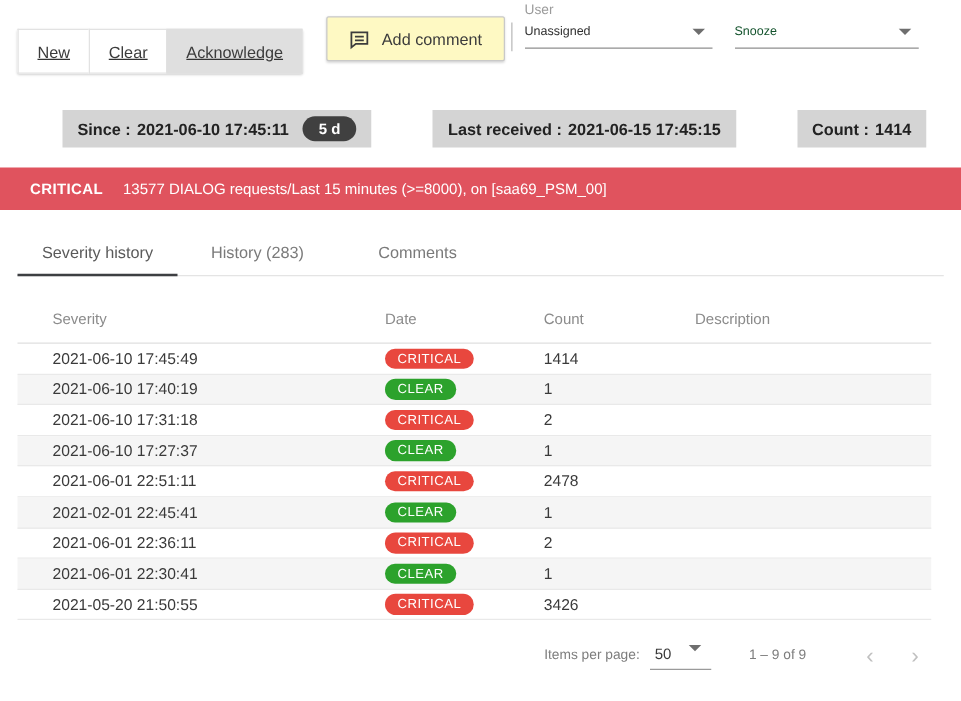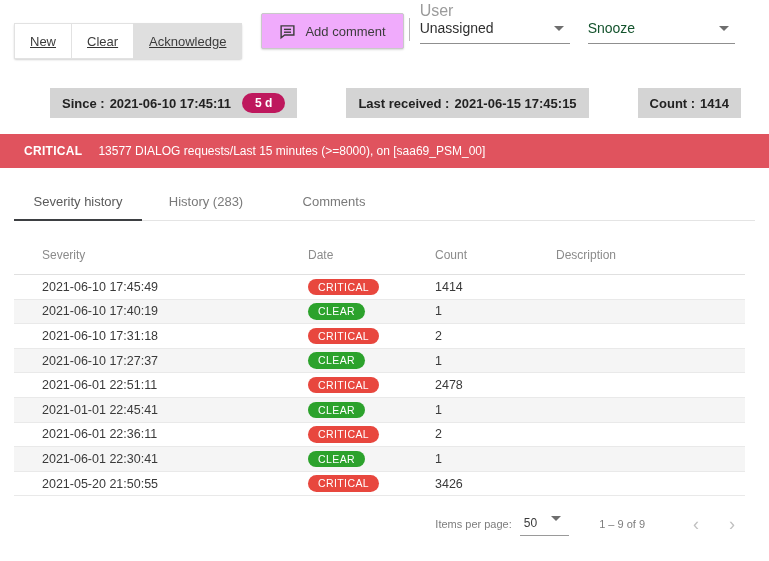--- a/index.html
+++ b/index.html
@@ -6,42 +6,42 @@
   html, body { width: 769px; height: 561px; background: #fff; overflow: hidden; }
   body { font-family: "Liberation Sans", sans-serif; color: #333; }
 
   
   .toolbar { display: flex; align-items: flex-start; padding: 0 0 0 14px; margin-top: 0; }
   .seg-group { display: flex; margin-top: 23px; box-shadow: 0 1px 2px rgba(0,0,0,.18); border-radius: 2px; text-decoration: underline; }
   .seg-btn { height: 36px; padding: 0 15px; background: #fff; border: 1px solid #e2e2e2; border-right-width: 0;
              font-family: inherit; font-size: 13px; color: #3c3c3c; cursor: pointer; }
   .seg-btn:last-child { border-right-width: 1px; }
   .seg-btn.active { background: #dfdfdf; border-color: #dfdfdf; }
-  .btn-comment { height: 36px; margin: 13px 0 0 19px; padding: 0 17px; background: #f0abfc;
+  .btn-comment { height: 36px; margin: 13px 0 0 19px; padding: 0 17px; background: #fef9c3;
                  border: 1px solid #c9c9c9; border-radius: 2px; box-shadow: 0 1px 2px rgba(0,0,0,.15);
                  display: flex; align-items: center; gap: 9px; font-family: inherit; font-size: 13px; color: #3c3c3c; cursor: pointer; }
   .btn-comment svg { display: block; }
   .v-divider { width: 1px; height: 23px; background: #b9b9b9; margin: 18px 0 0 5px; }
 
   .mat-select { margin: 2px 0 0 10px; width: 150px; position: relative; cursor: pointer; }
-  .mat-select .flabel { font-size: 16px; color: #9b9b9b; display: block; height: 13px; }
+  .mat-select .flabel { font-size: 11px; color: #9b9b9b; display: block; height: 13px; }
   .sel-row { display: flex; align-items: center; justify-content: space-between;
              border-bottom: 1px solid #8f8f8f; padding: 5px 2px 7px 0; }
-  .sel-value { font-size: 14px; color: #2f2f2f; }
+  .sel-value { font-size: 10px; color: #2f2f2f; }
   .mat-select.placeholder .sel-value { color: #14532d; }
   .mat-select.no-label { margin-top: 15px; width: 147px; margin-left: 18px; }
   .caret { width: 0; height: 0; border-left: 5px solid transparent; border-right: 5px solid transparent;
            border-top: 5px solid #6e6e6e; margin-right: 4px; }
 
   
   .chips { display: flex; gap: 13px; padding: 0 14px; margin-top: 29px; }
   .chip { background: #d4d4d4; height: 30px; display: flex; align-items: center; padding: 0 12px;
           font-size: 13px; font-weight: 700; color: #222; margin-left: 36px; }
   .chip .lab { margin-right: 5px; }
-  .pill { background: #be185d; color: #fff; font-size: 12px; font-weight: 700; border-radius: 11px;
+  .pill { background: #404040; color: #fff; font-size: 12px; font-weight: 700; border-radius: 11px;
           padding: 3px 13px; margin-left: 11px; }
 
   
   .banner { margin-top: 16px; height: 34px; background: #e0535e; color: #fff; display: flex;
             align-items: center; padding: 0 24px; font-size: 12px; }
   .banner .sev { font-weight: 700; letter-spacing: .3px; }
   .banner .msg { margin-left: 16px; }
 
   
   .tabs { display: flex; margin: 15px 14px 0 14px; border-bottom: 1px solid #e4e4e4; }
@@ -169,21 +169,21 @@
       <div class="td">1</div>
       <div class="td"></div>
     </div>
     <div class="tr">
       <div class="td">2021-06-01 22:51:11</div>
       <div class="td"><span class="badge" data-severity="CRITICAL">CRITICAL</span></div>
       <div class="td">2478</div>
       <div class="td"></div>
     </div>
     <div class="tr">
-      <div class="td">2021-01-01 22:45:41</div>
+      <div class="td">2021-02-01 22:45:41</div>
       <div class="td"><span class="badge" data-severity="CLEAR">CLEAR</span></div>
       <div class="td">1</div>
       <div class="td"></div>
     </div>
     <div class="tr">
       <div class="td">2021-06-01 22:36:11</div>
       <div class="td"><span class="badge" data-severity="CRITICAL">CRITICAL</span></div>
       <div class="td">2</div>
       <div class="td"></div>
     </div>

